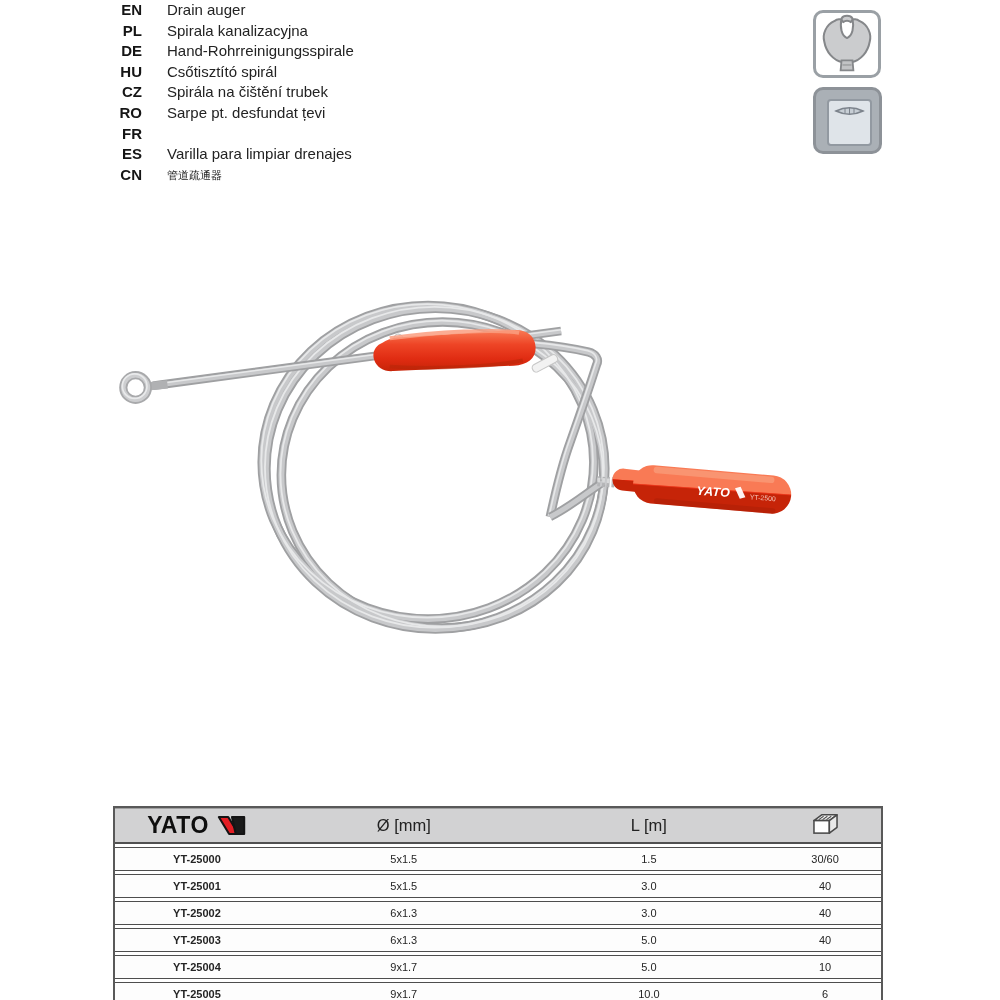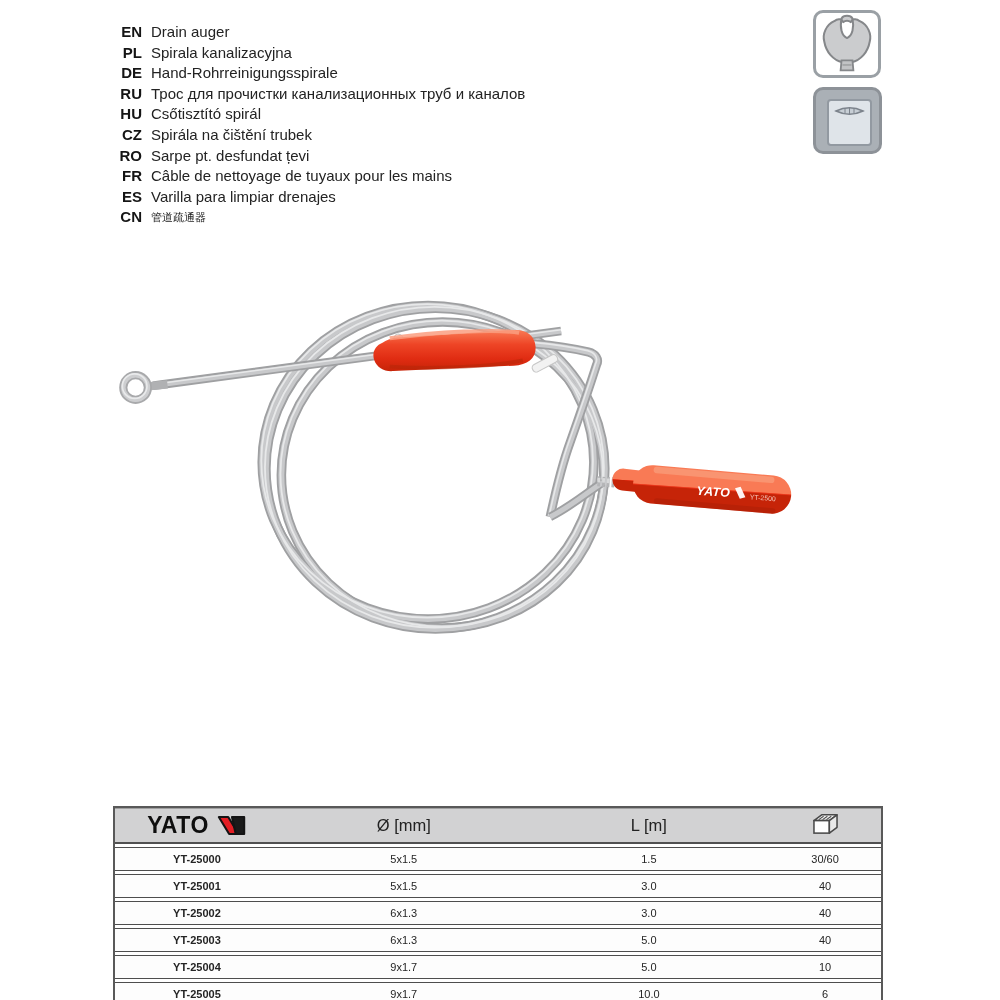--- a/index.html
+++ b/index.html
@@ -1,22 +1,22 @@
 <!DOCTYPE html>
 <html><head>
 <meta charset="utf-8">
 <style>
   html,body{margin:0;padding:0;}
   body{width:1000px;height:1000px;background:#fff;font-family:"Liberation Sans","DejaVu Sans",sans-serif;position:relative;overflow:hidden;color:#1c1c1c;}
 
   
-  .lang-list{position:absolute;left:106px;top:22px;}
+  .lang-list{position:absolute;left:106px;top:0;}
   .lang-row{display:flex;line-height:20.6px;font-size:15px;}
   .lang-code{width:36px;text-align:right;font-weight:bold;margin-right:9px;color:#151515;}
-  .lang-text{color:#232323;}
+  .lang-text{color:#232323;margin-left:16px;}
   .lang-text.cjk{font-size:11px;}
 
   
   .icon-box{position:absolute;box-sizing:border-box;border-radius:10px;}
   .icon-wrench-box{left:813px;top:10px;width:68px;height:68px;background:#fff;border:3px solid #9aa0a5;}
   .icon-scale-box{left:813px;top:87px;width:69px;height:67px;background:#aab0b6;border:3px solid #8d9298;}
   .scale-plate{position:absolute;left:11px;top:9px;width:41px;height:43px;background:#dfe4e9;border:2px solid #9299a1;border-radius:4px;}
   .scale-plate svg{position:absolute;left:4px;top:3px;}
 
   
@@ -42,38 +42,33 @@
     </div>
   <div class="lang-row">
       <span class="lang-code">PL</span>
       <span class="lang-text">Spirala kanalizacyjna</span>
     </div>
   <div class="lang-row">
       <span class="lang-code">DE</span>
       <span class="lang-text">Hand-Rohrreinigungsspirale</span>
     </div>
   <div class="lang-row">
-      <span class="lang-code">RU</span>
-      <span class="lang-text">Трос для прочистки канализационных труб и каналов</span>
-    </div>
-  <div class="lang-row">
       <span class="lang-code">HU</span>
       <span class="lang-text">Csőtisztító spirál</span>
     </div>
   <div class="lang-row">
       <span class="lang-code">CZ</span>
       <span class="lang-text">Spirála na čištění trubek</span>
     </div>
   <div class="lang-row">
       <span class="lang-code">RO</span>
       <span class="lang-text">Sarpe pt. desfundat țevi</span>
     </div>
   <div class="lang-row">
       <span class="lang-code">FR</span>
-      <span class="lang-text">Câble de nettoyage de tuyaux pour les mains</span>
     </div>
   <div class="lang-row">
       <span class="lang-code">ES</span>
       <span class="lang-text">Varilla para limpiar drenajes</span>
     </div>
   <div class="lang-row">
       <span class="lang-code">CN</span>
       <span class="lang-text cjk">管道疏通器</span>
     </div>
 </div>

